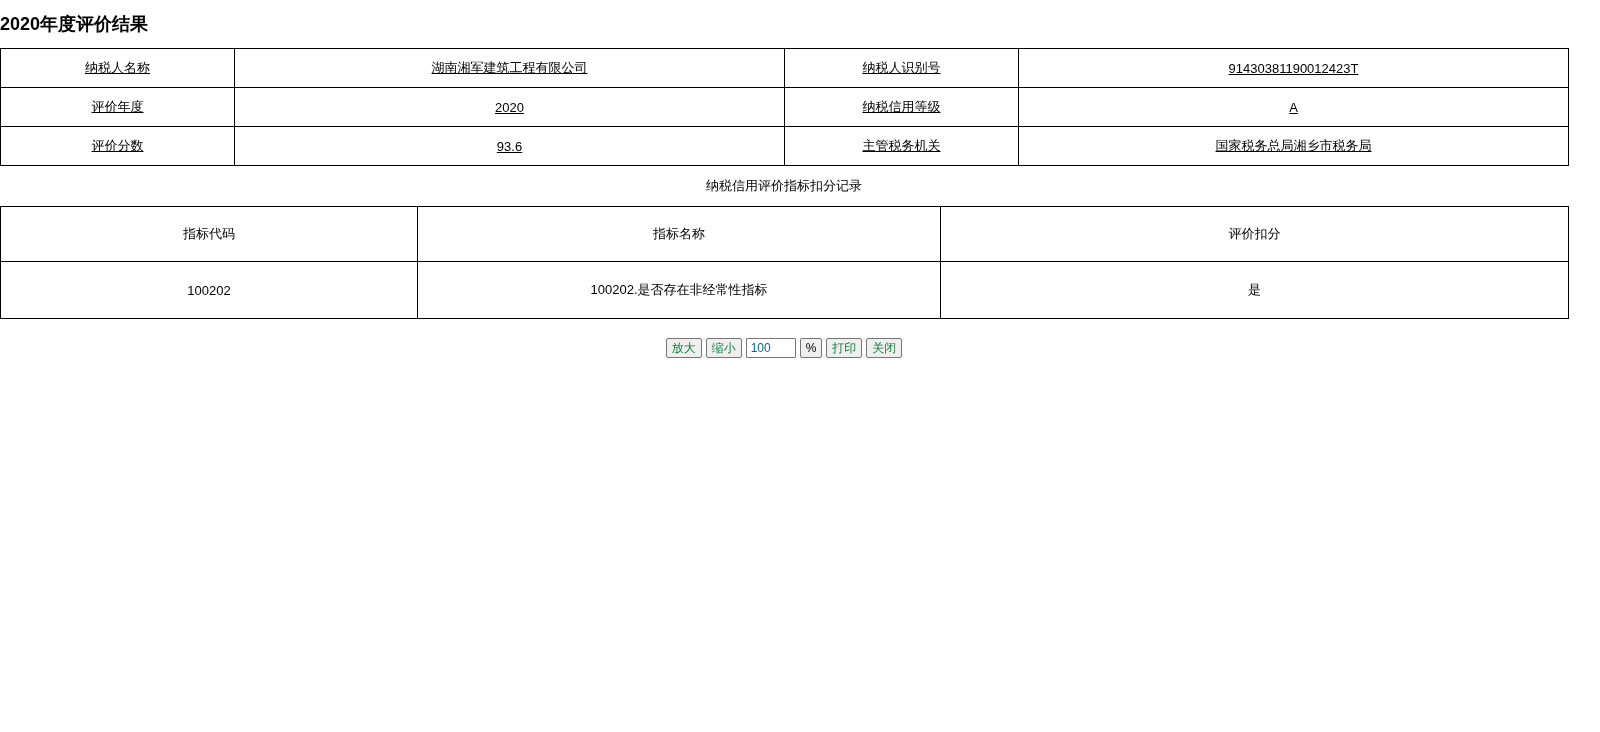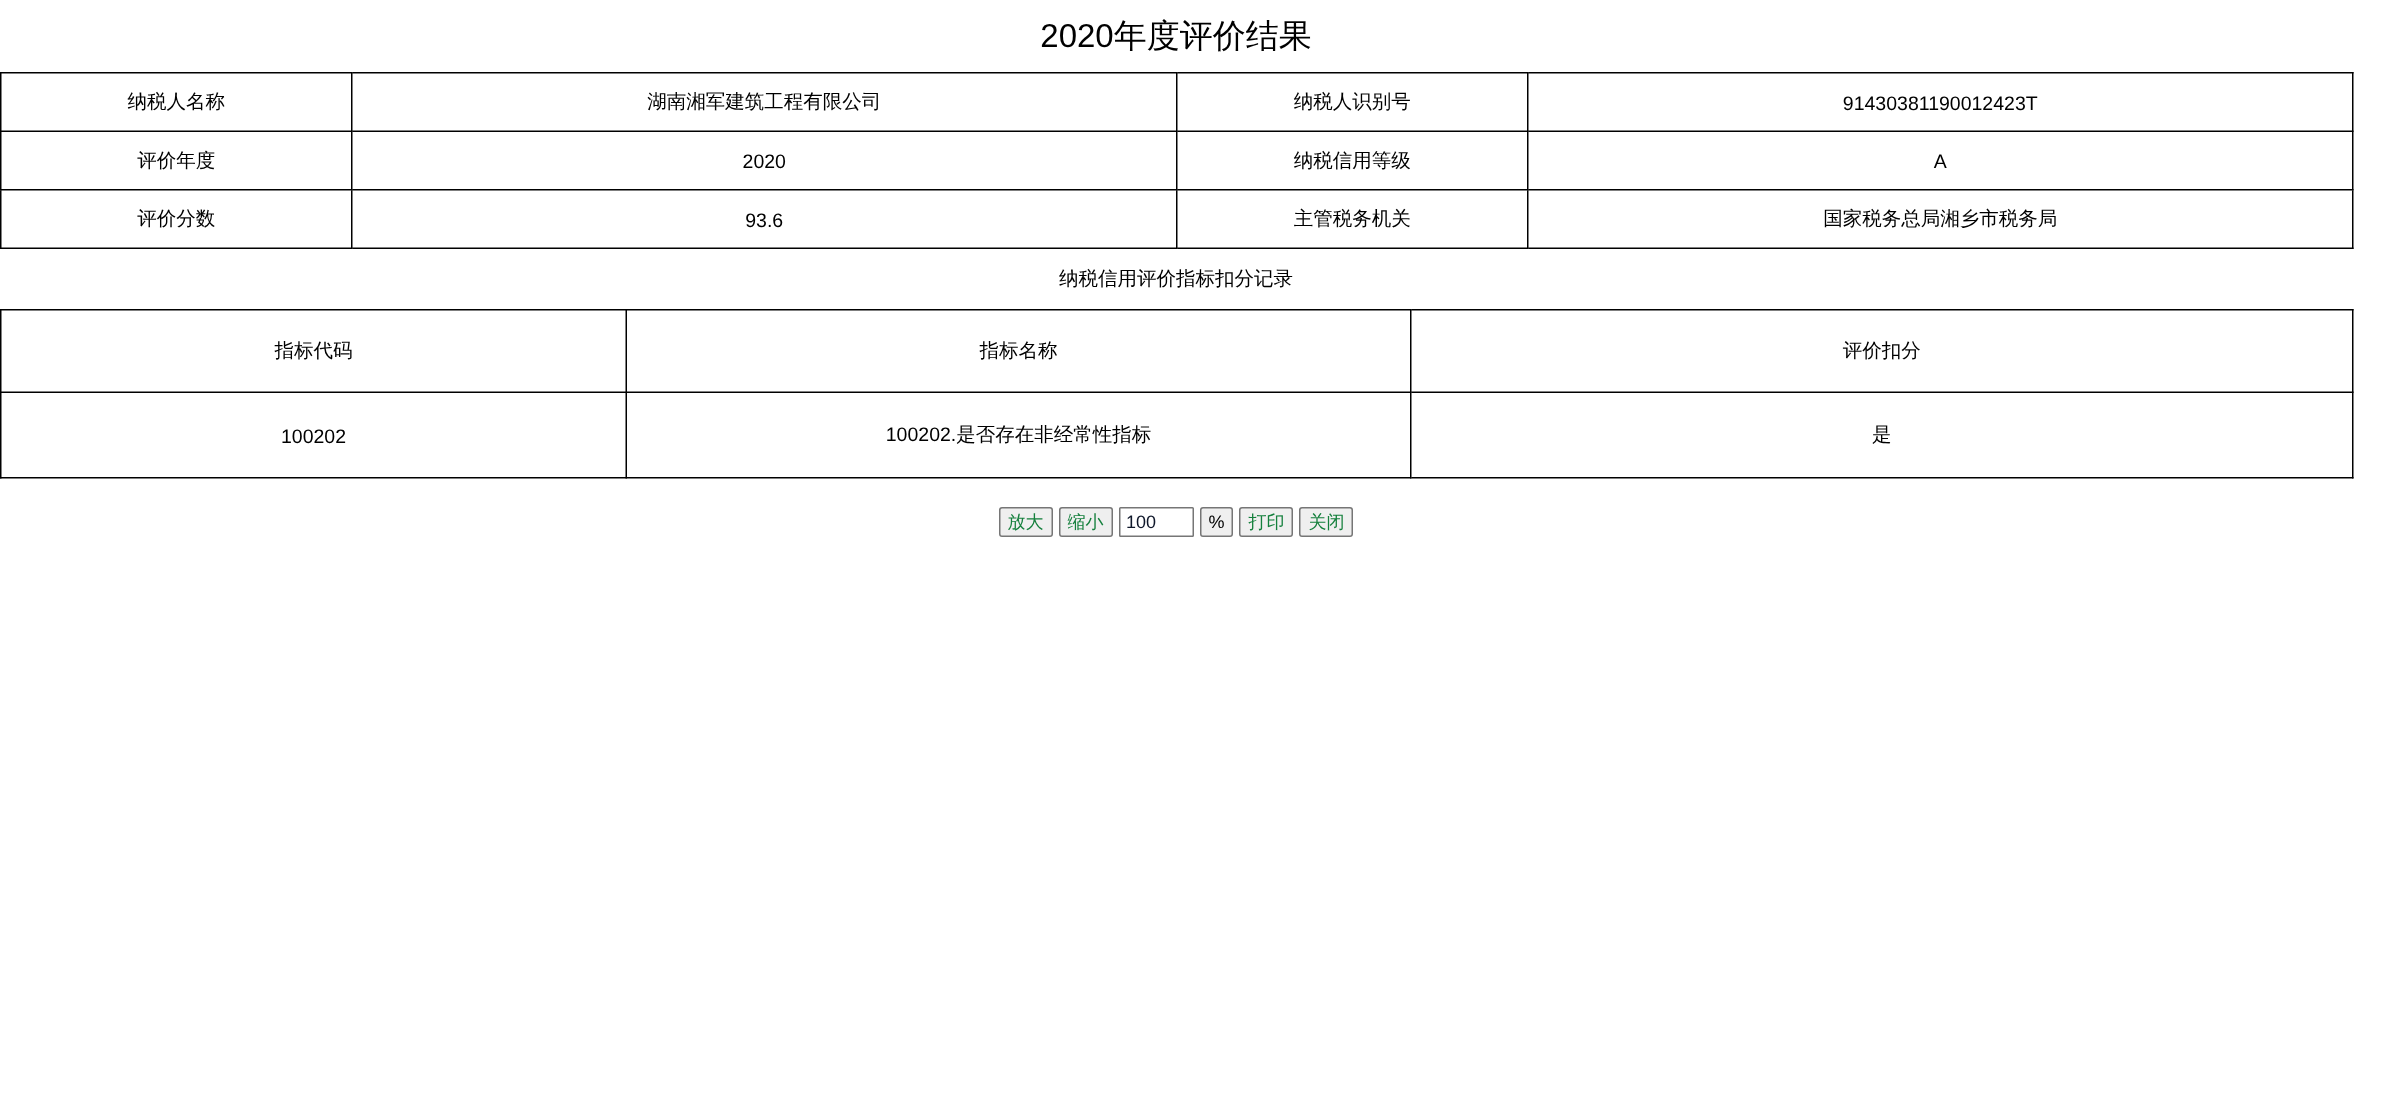--- a/index.html
+++ b/index.html
@@ -12,41 +12,41 @@
     height: 732px;
     font-family: "Liberation Sans", "DejaVu Sans", sans-serif;
     color: #000000;
     overflow: hidden;
   }
   .page {
     width: 1568px;
     position: relative;
   }
   .doc-title {
-    text-align: center;
-    font-size: 22px;
+    font-size: 18px;
     line-height: 48px;
     height: 48px;
-    font-weight: normal;
+    font-weight: bold;
     margin: 0;
     padding: 0;
   }
   table.grid {
     border-collapse: collapse;
     width: 1568px;
     table-layout: fixed;
   }
   table.grid td {
     border: 1px solid #000000;
     font-size: 13px;
     text-align: center;
     vertical-align: middle;
     padding: 4px 6px;
     height: 39px;
     box-sizing: border-box;
+    text-decoration: underline;
   }
   .c1 { width: 234px; }
   .c2 { width: 550px; }
   .c3 { width: 234px; }
   .c4 { width: 550px; }
 
   .section-title {
     text-align: center;
     font-size: 13px;
     height: 40px;
@@ -95,21 +95,21 @@
     cursor: pointer;
   }
   .tb-input {
     font-family: "Liberation Sans", "DejaVu Sans", sans-serif;
     font-size: 12px;
     line-height: 14px;
     padding: 2px 4px;
     width: 40px;
     border: 1px solid #767676;
     background: #ffffff;
-    color: #0f172a;
+    color: #0369a1;
     text-align: left;
     border-radius: 1px;
   }
   .tb-pct {
     font-family: "Liberation Sans", "DejaVu Sans", sans-serif;
     font-size: 12px;
     line-height: 14px;
     padding: 2px 5px;
     border: 1px solid #767676;
     background: #efefef;

